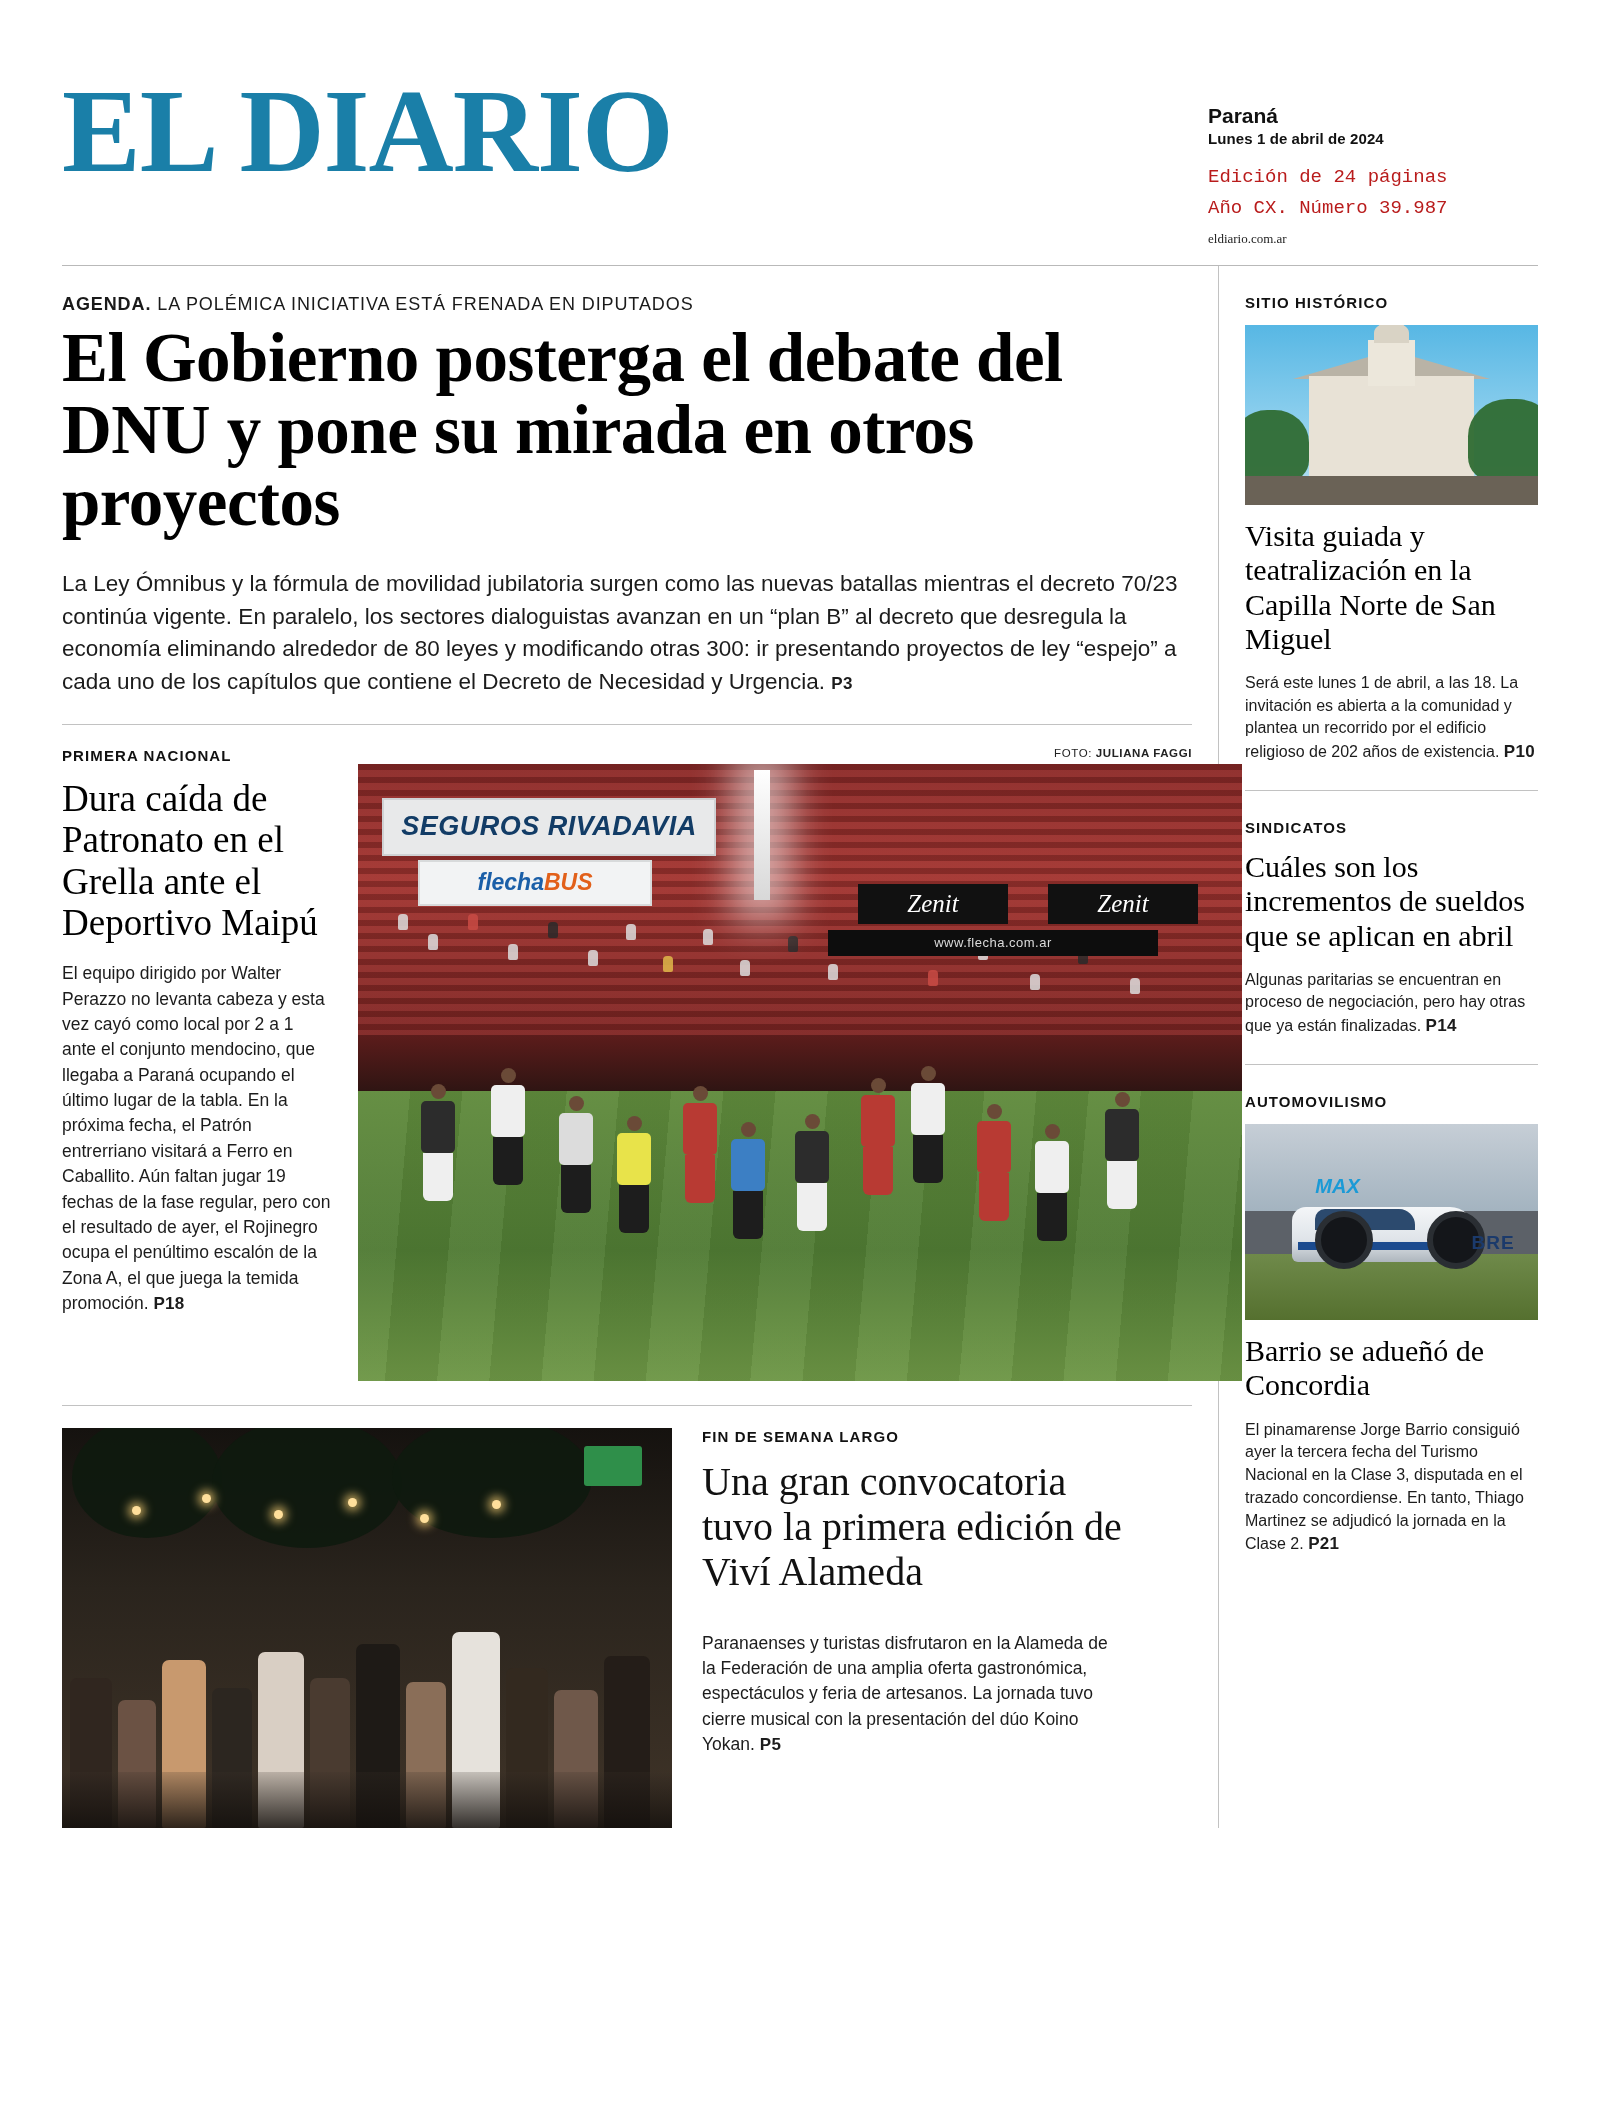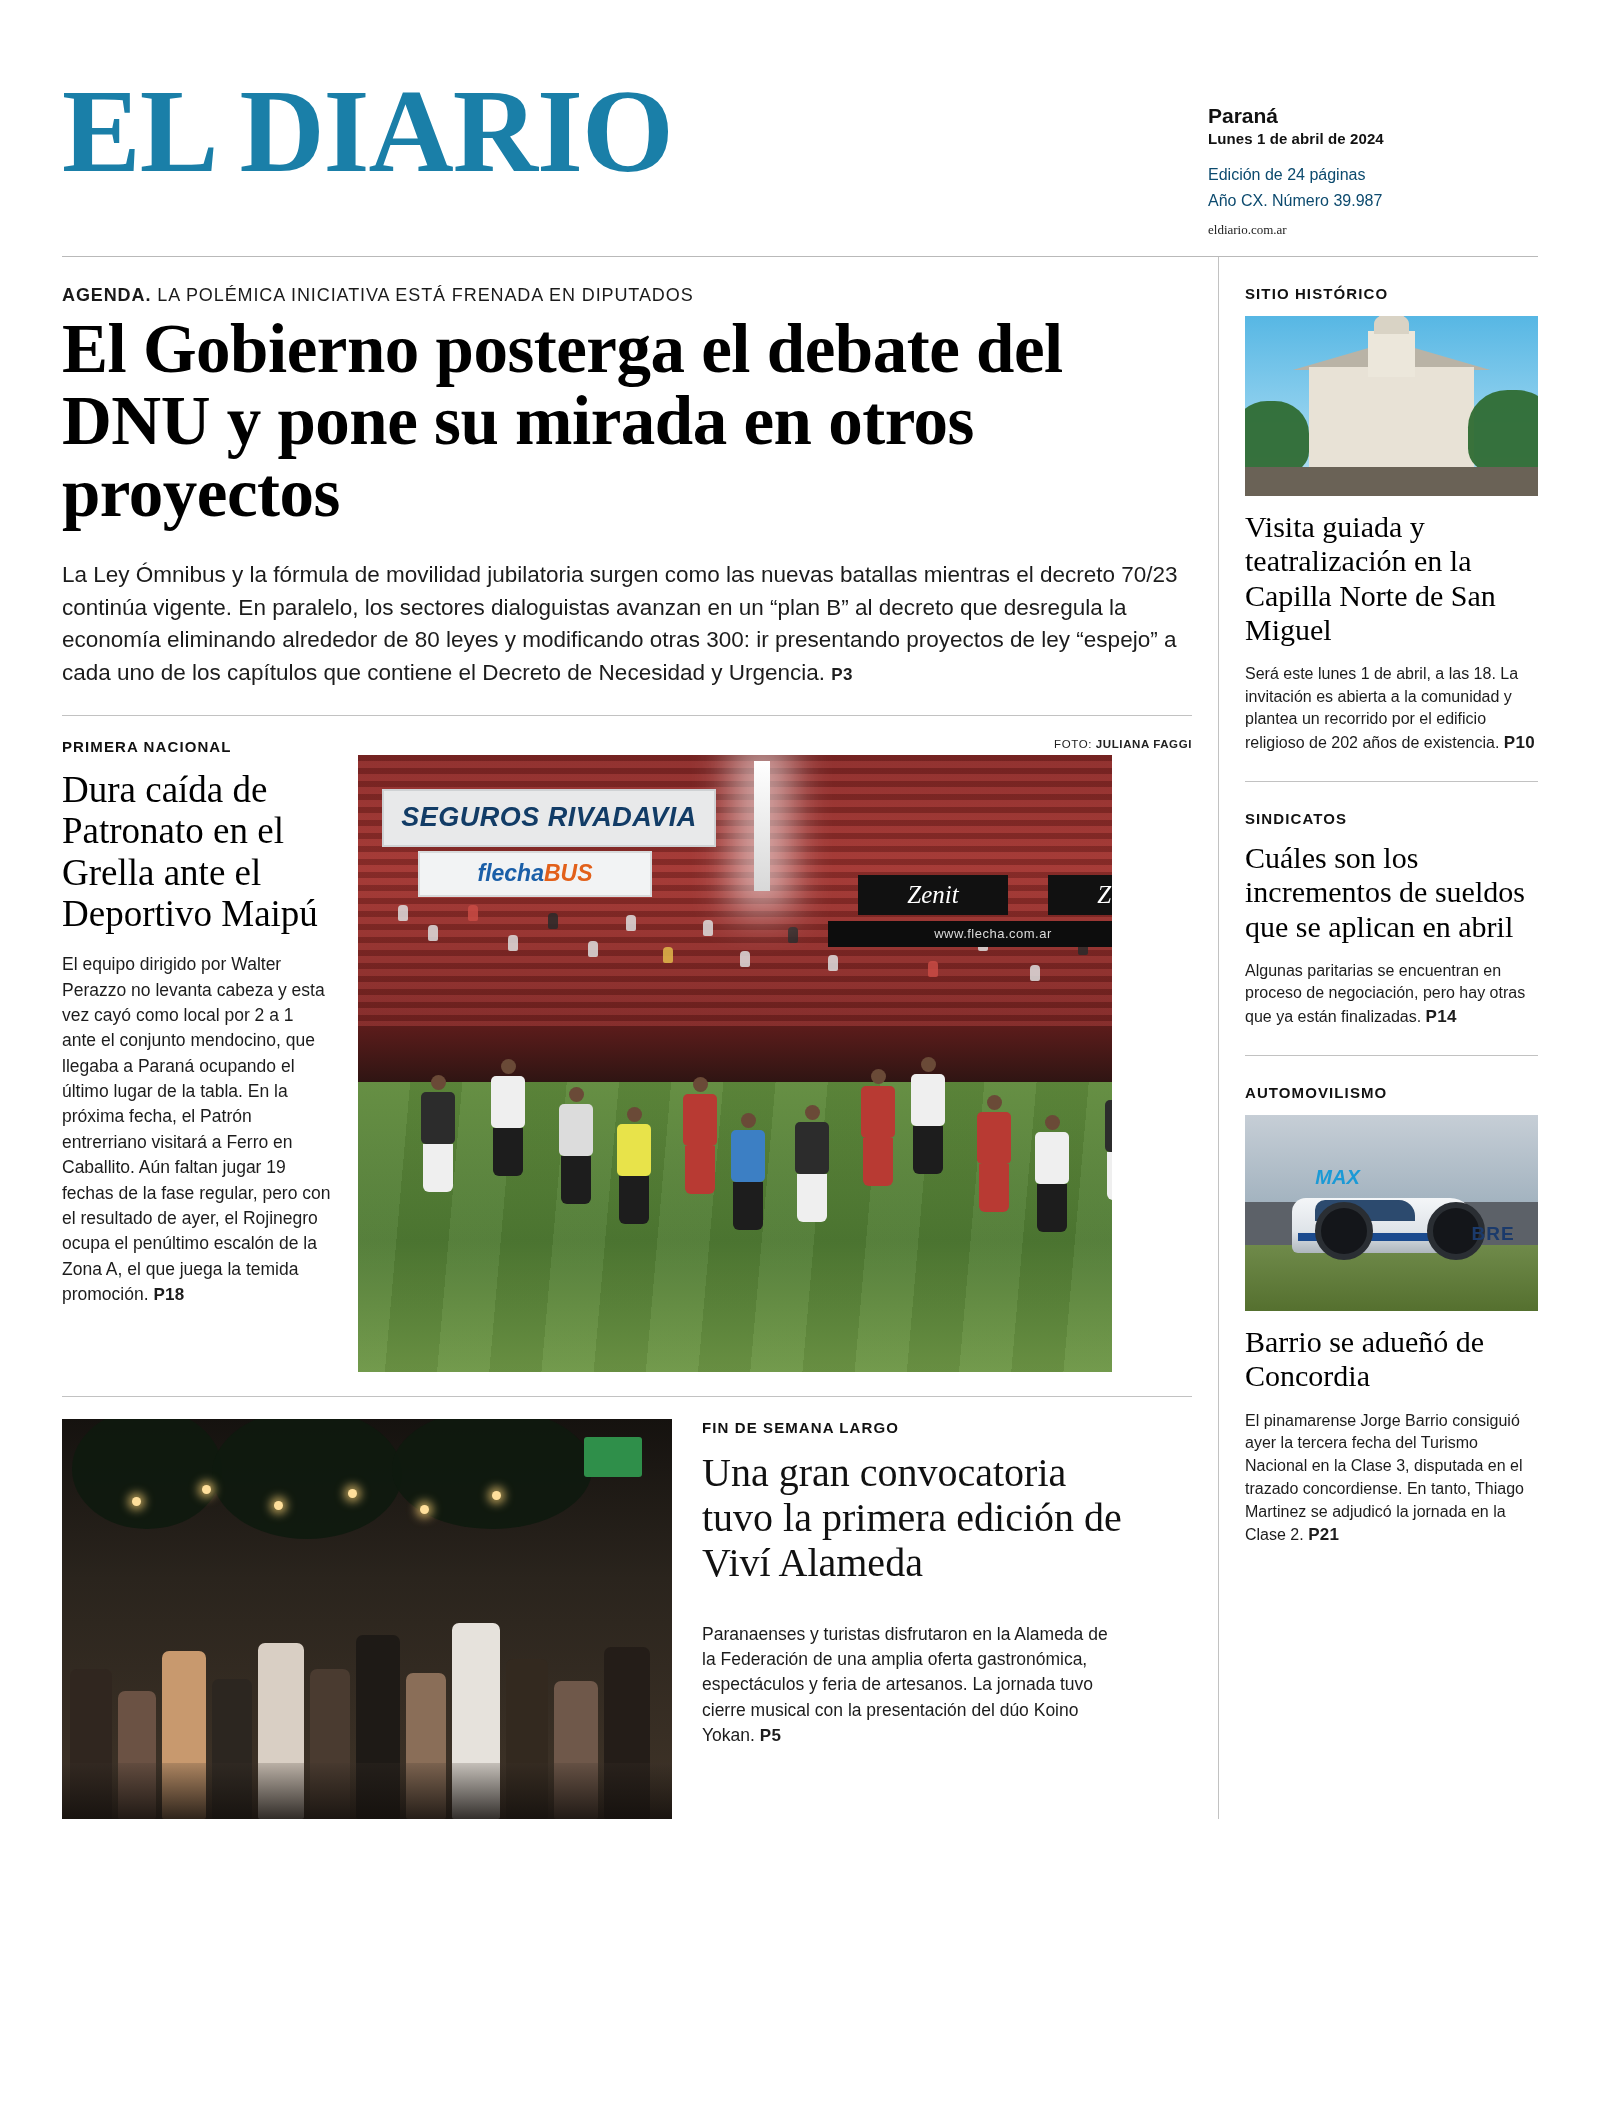--- a/index.html
+++ b/index.html
@@ -52,23 +52,23 @@
     line-height: 1.15;
   }
   .mast-date {
     font-weight: 700;
     font-size: 15px;
     color: #111;
     margin-top: 2px;
     letter-spacing: .1px;
   }
   .mast-meta {
-    font-family: Liberation Sans, sans-serif;
-    font-size: 16px;
-    color: #0c4a6e;
+    font-family: Liberation Mono, monospace;
+    font-size: 19px;
+    color: #b91c1c;
     margin-top: 16px;
     line-height: 1.5;
   }
   .mast-url {
     font-family: "Liberation Serif", serif;
     font-size: 13px;
     color: #222;
     margin-top: 9px;
   }
 
@@ -174,21 +174,21 @@
     font-size: 11.5px;
     letter-spacing: .6px;
     color: #222;
     margin-bottom: 5px;
   }
   .photo-credit b { font-weight: 700; }
 
   
   .stadium {
     position: relative;
-    width: 754px;
+    width: 884px;
     height: 617px;
     overflow: hidden;
     background: #a21caf;
   }
   .st-sky {
     position: absolute; left:0; top:0; width:100%; height:28%;
     background: linear-gradient(180deg,#2b2f3a 0%, #4a4338 60%, #5a4a38 100%);
   }
   .st-stand {
     position:absolute; left:0; top:0; width:100%; height:46%;

